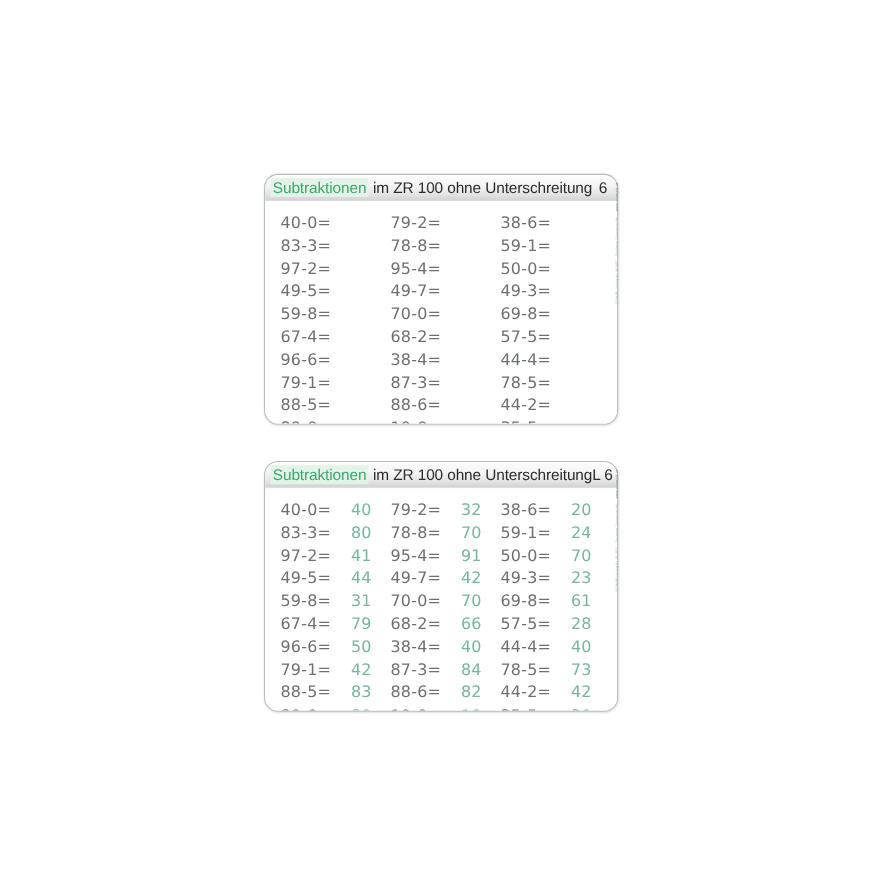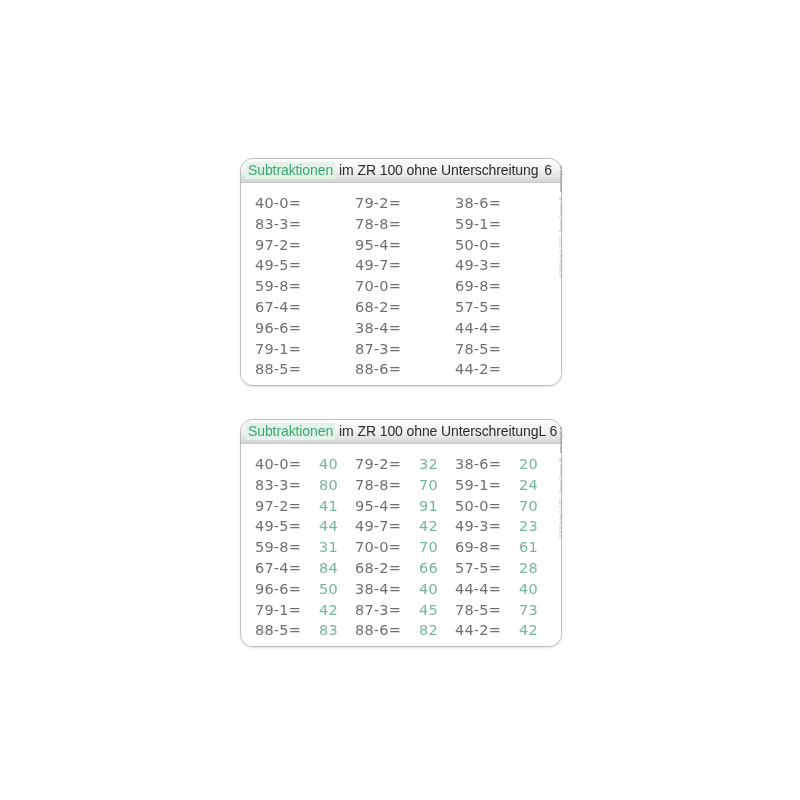--- a/index.html
+++ b/index.html
@@ -303,21 +303,21 @@
           <div class="prob">
               <span class="expr">49-5=</span>
               <span class="ans">44</span>
             </div>
           <div class="prob">
               <span class="expr">59-8=</span>
               <span class="ans">31</span>
             </div>
           <div class="prob">
               <span class="expr">67-4=</span>
-              <span class="ans">84</span>
+              <span class="ans">79</span>
             </div>
           <div class="prob">
               <span class="expr">96-6=</span>
               <span class="ans">50</span>
             </div>
           <div class="prob">
               <span class="expr">79-1=</span>
               <span class="ans">42</span>
             </div>
           <div class="prob">
@@ -354,21 +354,21 @@
           <div class="prob">
               <span class="expr">68-2=</span>
               <span class="ans">66</span>
             </div>
           <div class="prob">
               <span class="expr">38-4=</span>
               <span class="ans">40</span>
             </div>
           <div class="prob">
               <span class="expr">87-3=</span>
-              <span class="ans">45</span>
+              <span class="ans">84</span>
             </div>
           <div class="prob">
               <span class="expr">88-6=</span>
               <span class="ans">82</span>
             </div>
           <div class="prob">
               <span class="expr">10-0=</span>
               <span class="ans">10</span>
             </div>
         </div>

